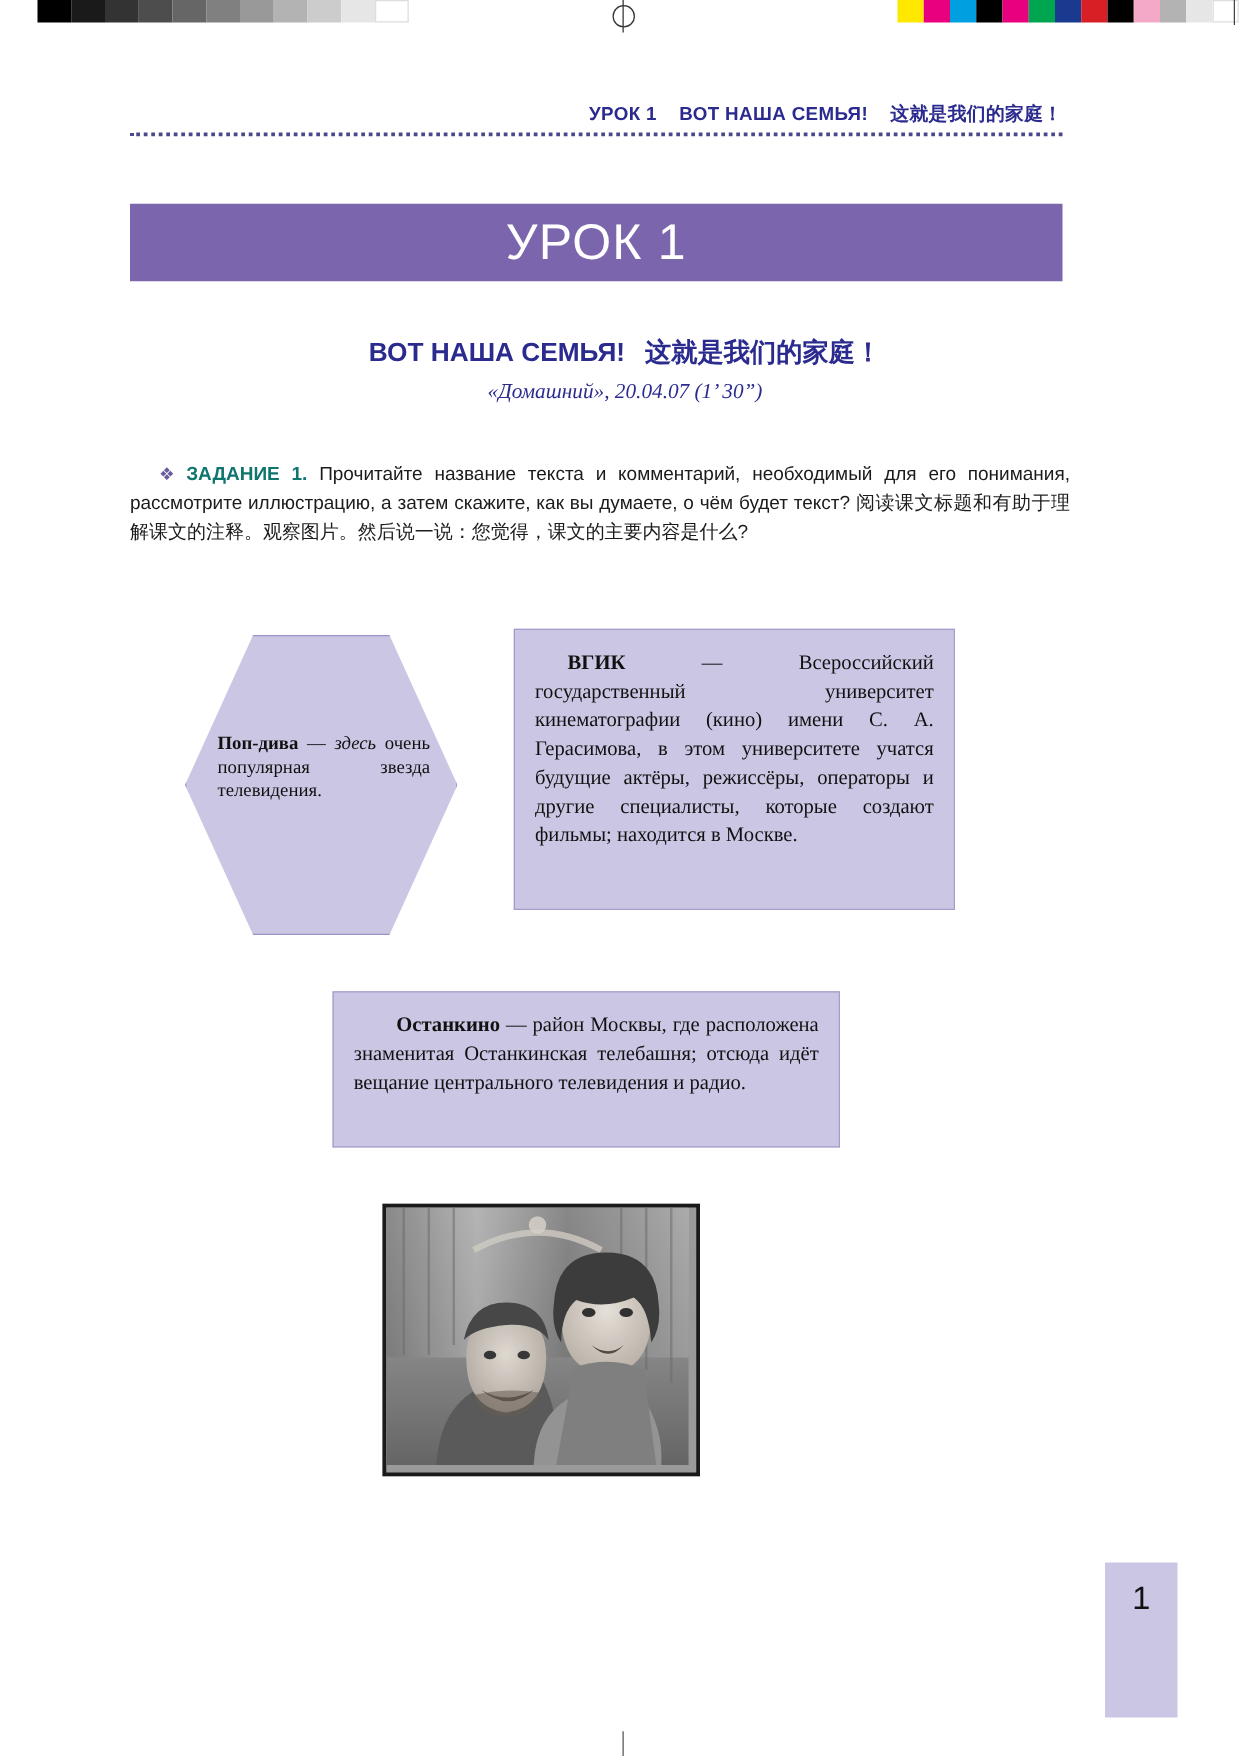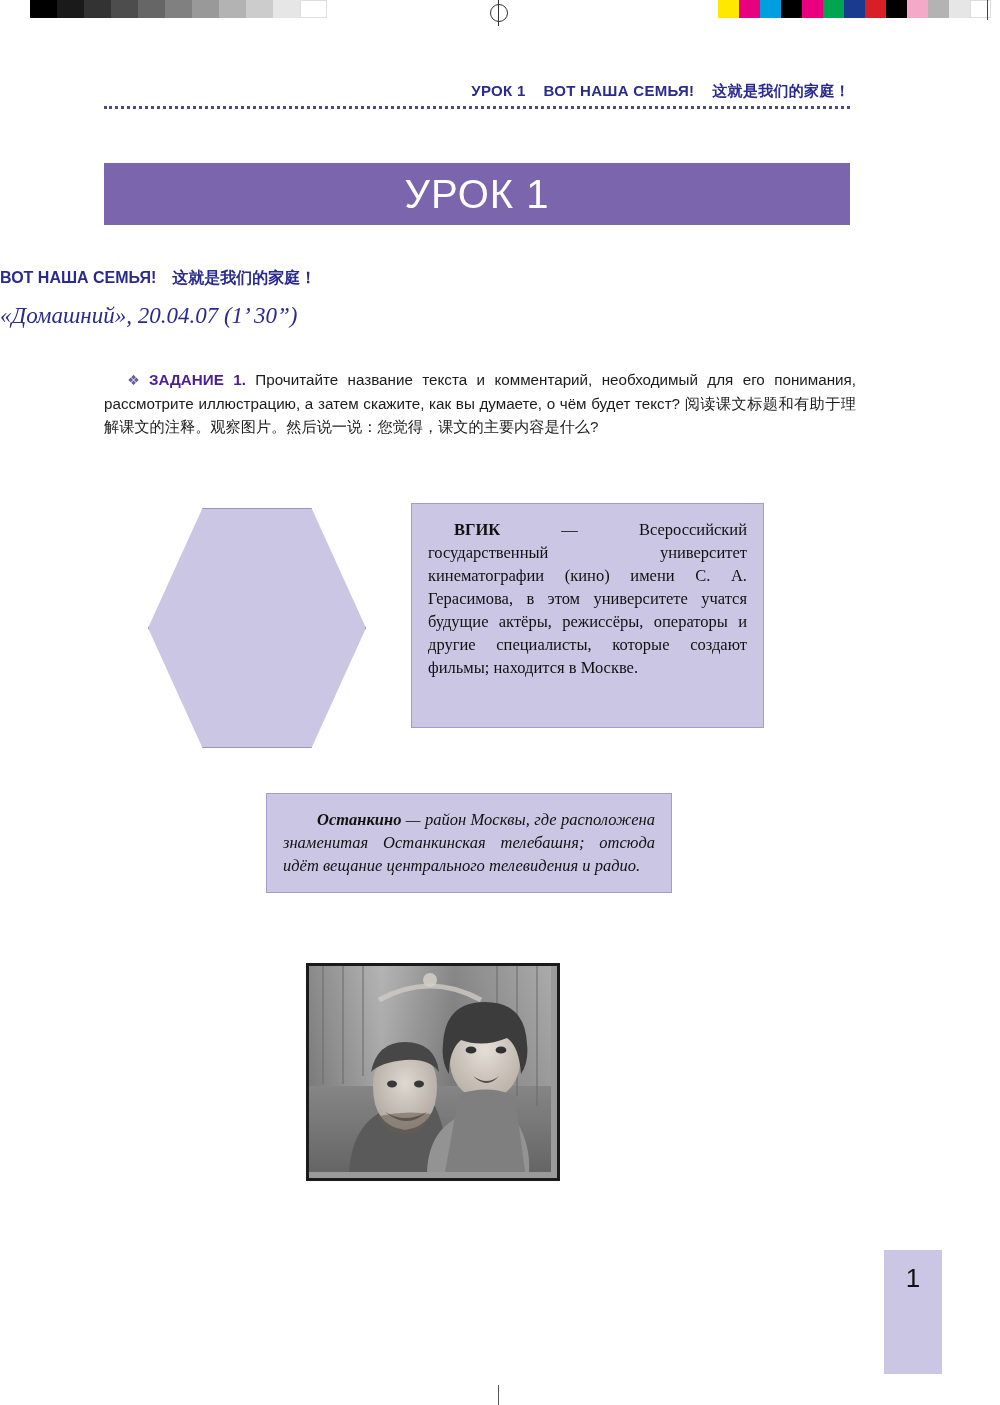--- a/index.html
+++ b/index.html
@@ -89,51 +89,52 @@
     color: #ffffff;
     font-size: 40px;
     font-weight: normal;
     letter-spacing: 1px;
   }
 
   
   .main-title {
     position: absolute;
     top: 268px; left: 0; width: 1000px;
-    text-align: left;
-    font-size: 16px;
+    text-align: center;
+    font-size: 21px;
     font-weight: bold;
     color: #2b2b8f;
   }
   .main-title .gap { display:inline-block; width: 16px; }
   .subtitle {
     position: absolute;
     top: 303px; left: 0; width: 1000px;
-    font-size: 23px;
+    text-align: center;
+    font-size: 17px;
     font-style: italic;
     color: #2b2b8f;
     font-family: "Liberation Serif", serif;
   }
 
   
   .task {
     position: absolute;
     top: 368px; left: 104px; width: 752px;
     font-size: 15.2px;
     line-height: 23px;
     color: #1b1b1b;
     text-align: justify;
   }
   .task .diamond {
     color: #6c5b9e;
     font-size: 14px;
     margin-right: 4px;
   }
   .task .lead {
-    color: #4c1d95;
+    color: #0f766e;
     font-weight: bold;
   }
   .task .indent { display:inline-block; width: 18px; }
 
   
   .hex-wrap {
     position: absolute;
     top: 508px; left: 148px;
     width: 218px; height: 240px;
   }
@@ -183,21 +184,21 @@
     color: #111;
     text-align: justify;
   }
   .box-text b { font-weight: bold; }
 
   #box-vgik { top: 503px; left: 411px; width: 353px; height: 225px; }
   #box-vgik-shadow { top: 513px; left: 421px; width: 406px; height: 225px; z-index: -1; }
   #box-vgik .box-text { margin: 14px 16px 0 16px; }
   #box-vgik .first-line-indent { display:inline-block; width: 26px; }
 
-  #box-ostankino { top: 793px; left: 266px; width: 406px; height: 100px; font-style: italic; }
+  #box-ostankino { top: 793px; left: 266px; width: 406px; height: 125px; }
   #box-ostankino-shadow { top: 803px; left: 276px; width: 406px; height: 125px; z-index: -1; }
   #box-ostankino .box-text { margin: 14px 16px 0 16px; }
   #box-ostankino .first-line-indent { display:inline-block; width: 34px; }
 
   
   .photo {
     position: absolute;
     top: 963px; left: 306px;
     width: 248px; height: 212px;
     border: 3px solid #1a1a1a;
@@ -282,20 +283,23 @@
 
 <div class="task">
   <span class="indent"></span><span class="diamond">❖</span><span class="lead">ЗАДАНИЕ 1.</span>
   <span>Прочитайте название текста и комментарий, необходимый для его понимания, рассмотрите иллюстрацию, а затем скажите, как вы думаете, о чём будет текст?</span>
   <span>阅读课文标题和有助于理解课文的注释。观察图片。然后说一说：您觉得，课文的主要内容是什么?</span>
 </div>
 
 <div class="hex-wrap">
   <div class="hex-shadow"></div>
   <div class="hex"></div>
+  <div class="hex-text">
+    <b>Поп-дива</b><span> — </span><i>здесь</i><span> очень популярная   звезда телевидения.</span>
+  </div>
 </div>
 
 <div class="box-shadow" id="box-vgik-shadow"></div>
 <div class="box" id="box-vgik">
   <div class="box-text">
     <span class="first-line-indent"></span><b>ВГИК</b><span> — Всероссийский государственный университет кинематографии (кино) имени С. А. Герасимова, в этом университете учатся будущие актёры, режиссёры, операторы и другие специалисты, которые создают фильмы; находится в Москве.</span>
   </div>
 </div>
 
 <div class="box-shadow" id="box-ostankino-shadow"></div>

